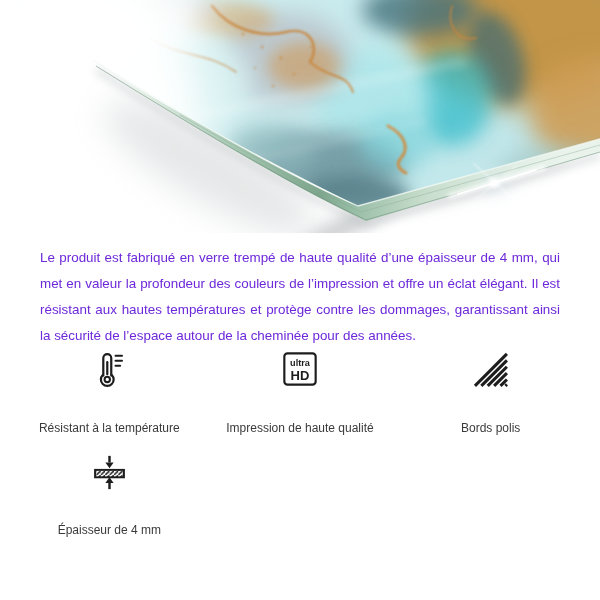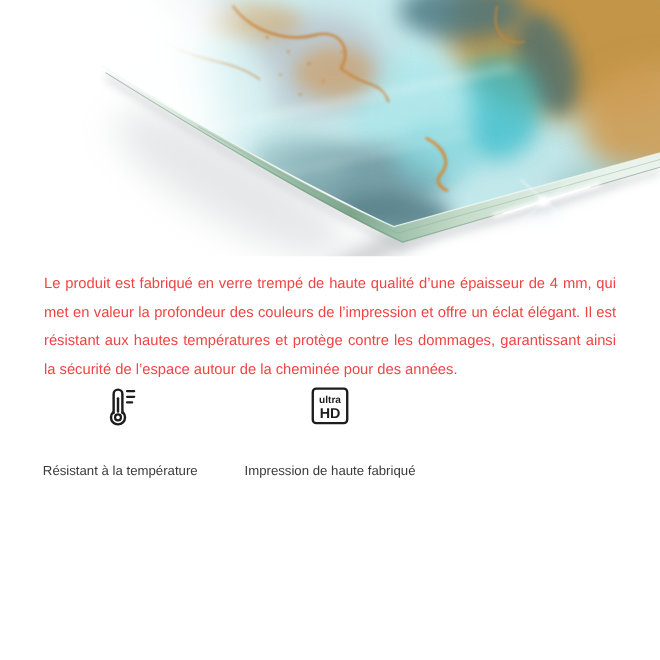--- a/index.html
+++ b/index.html
@@ -14,21 +14,21 @@
   .content{padding:0 40px}
   h1{
     margin:3px 0 0;
     font-family:"Liberation Serif","DejaVu Serif",serif;
     font-weight:400;
     font-size:27px;line-height:32px;
     color:#1c1c1c;letter-spacing:.2px;
   }
   .intro{
     margin:12px 0 0;
-    font-size:13.4px;line-height:26px;color:#ef4444;
+    font-size:13.4px;line-height:26px;color:#6d28d9;
     text-align:justify;
   }
   .features{
     margin:0 -26px;
     display:grid;grid-template-columns:repeat(3,1fr);
     row-gap:16px;
   }
   .feature{display:flex;flex-direction:column;align-items:center}
   .icon-box{height:42px;display:flex;align-items:flex-start;justify-content:flex-start;padding-top:2px}
   .feature .label{margin-top:28px;font-size:12px;color:#3a3a3a;white-space:nowrap}
@@ -189,22 +189,56 @@
       </div>
 
       <div class="feature">
         <div class="icon-box">
           <svg width="36" height="36" viewBox="0 0 40 40">
             <rect x="2.6" y="2.6" width="34.8" height="34.8" rx="3.5" class="fi" stroke-width="2.6"></rect>
             <text x="20" y="16.8" font-size="10.2" font-weight="700" text-anchor="middle" fill="#1d1d1d">ultra</text>
             <text x="20" y="32.2" font-size="14.5" font-weight="700" text-anchor="middle" fill="#1d1d1d">HD</text>
           </svg>
         </div>
-        <div class="label">Impression de haute fabriqué</div>
-      </div>
-
-
-
-
+        <div class="label">Impression de haute qualité</div>
+      </div>
+
+
+
+      <div class="feature">
+        <div class="icon-box">
+          <svg width="37" height="37" viewBox="0 0 44 44">
+            <g stroke="#1d1d1d" stroke-width="3.6">
+              <line x1="3.5" y1="41.5" x2="41.5" y2="3.5"></line>
+              <line x1="11.1" y1="41.5" x2="41.5" y2="11.1"></line>
+              <line x1="18.7" y1="41.5" x2="41.5" y2="18.7"></line>
+              <line x1="26.3" y1="41.5" x2="41.5" y2="26.3"></line>
+              <line x1="33.9" y1="41.5" x2="41.5" y2="33.9"></line>
+              <line x1="39.7" y1="41.5" x2="41.5" y2="39.7"></line>
+            </g>
+          </svg>
+        </div>
+        <div class="label">Bords polis</div>
+      </div>
+
+      <div class="feature">
+        <div class="icon-box">
+          <svg width="35" height="39" viewBox="0 0 40 44">
+            <defs>
+              <pattern id="hatchP" width="5" height="5" patternUnits="userSpaceOnUse">
+                <path d="M-1,6 L6,-1" stroke="#1d1d1d" stroke-width="1.8"></path>
+              </pattern>
+            </defs>
+            <g stroke="#1d1d1d" fill="#1d1d1d">
+              <rect x="3.5" y="19" width="33" height="8.5" fill="url(#hatchP)" stroke-width="2.2"></rect>
+              <line x1="20" y1="3" x2="20" y2="10.5" stroke-width="2.8"></line>
+              <polygon points="15.3,10.5 24.7,10.5 20,17" stroke="none"></polygon>
+              <line x1="20" y1="41" x2="20" y2="34" stroke-width="2.8"></line>
+              <polygon points="15.3,34 24.7,34 20,27.5" stroke="none"></polygon>
+            </g>
+          </svg>
+        </div>
+        <div class="label">Épaisseur de 4 mm</div>
+      </div>
 
     </div>
   </div>
 </div>
 
 </body></html>

